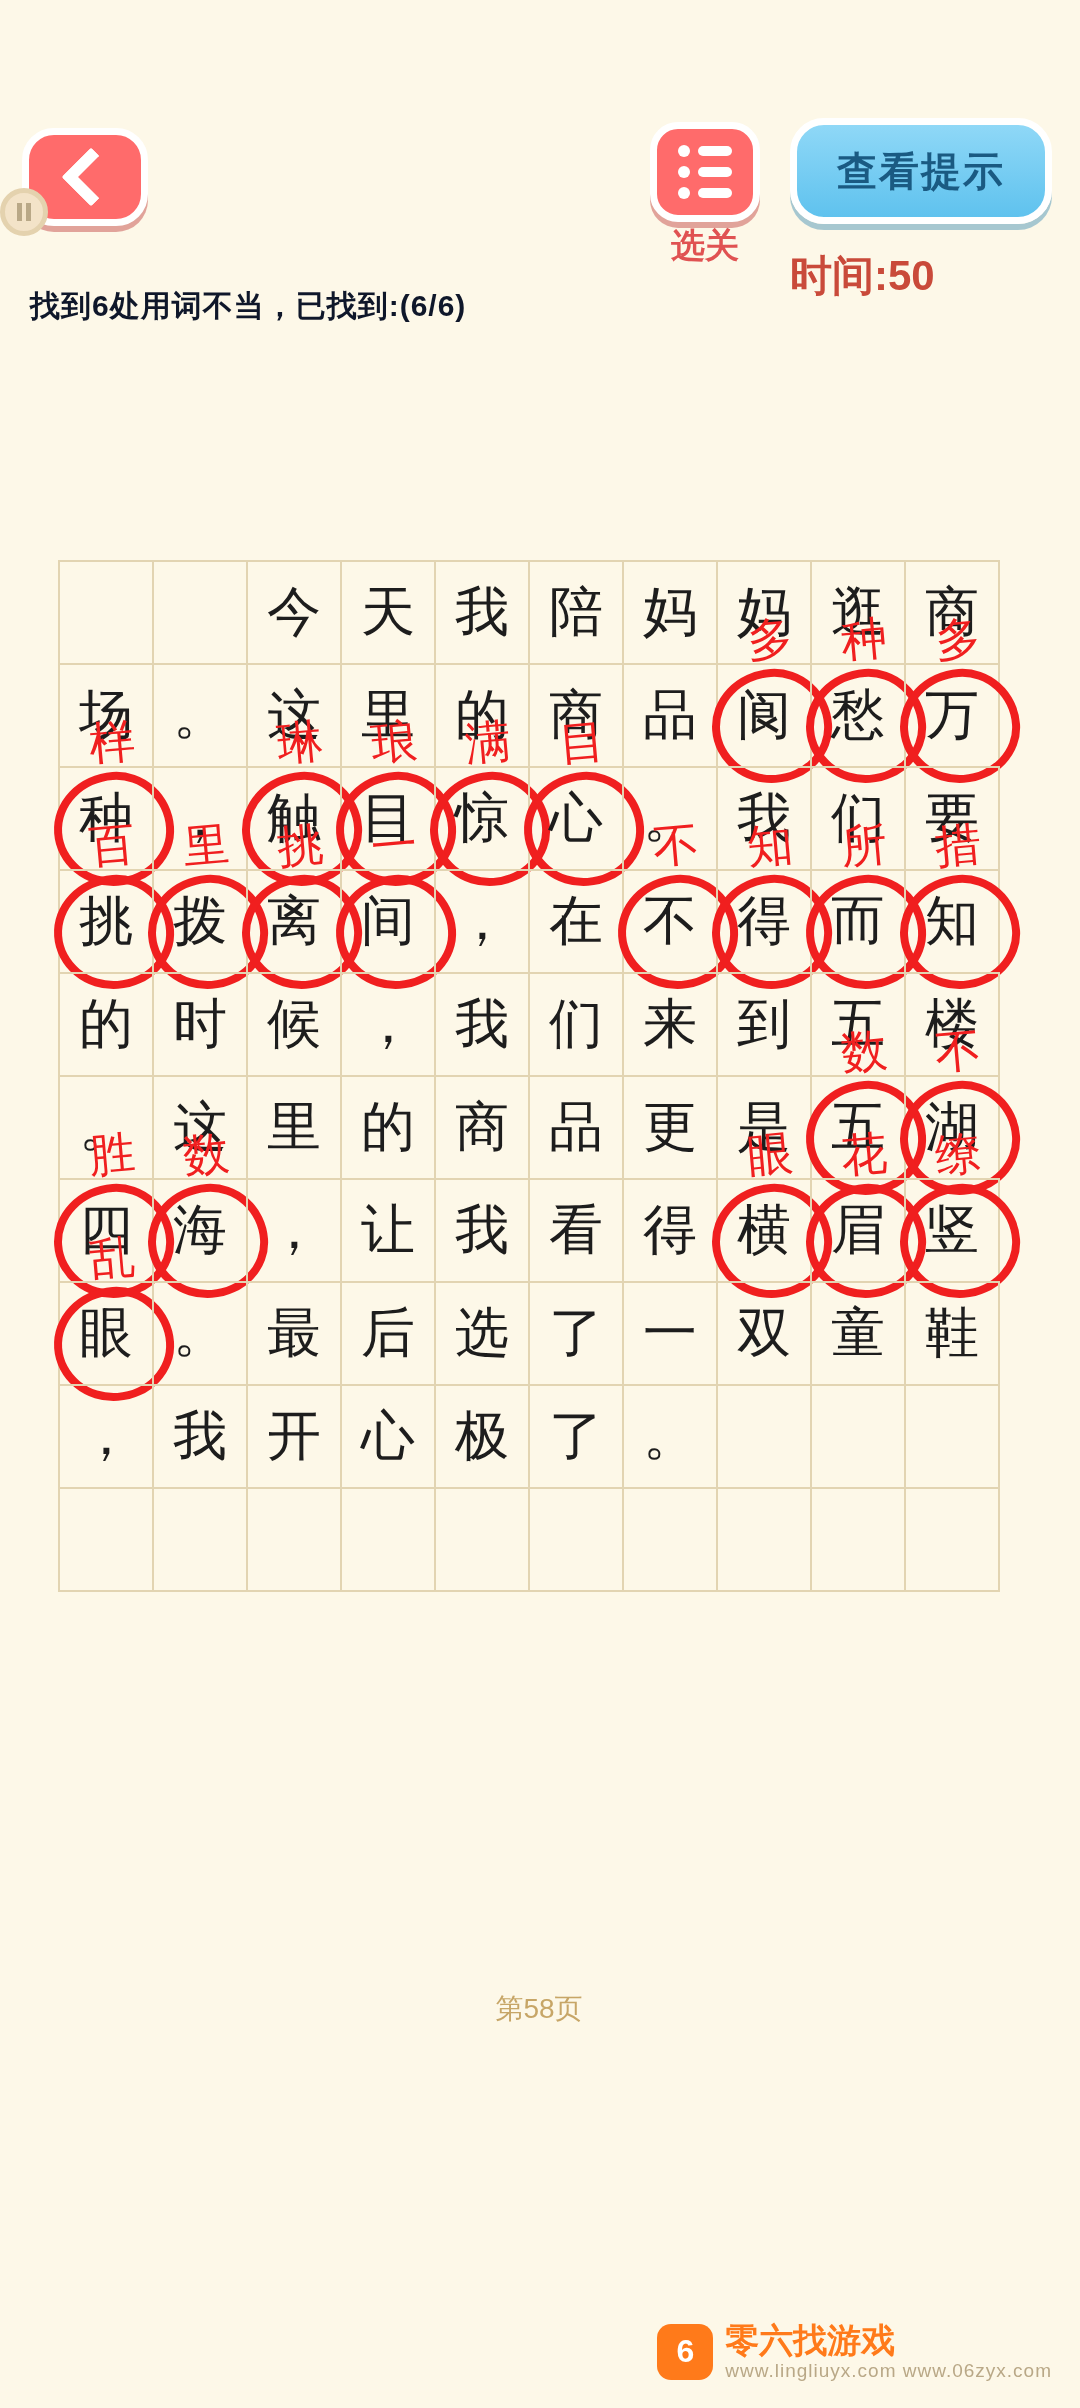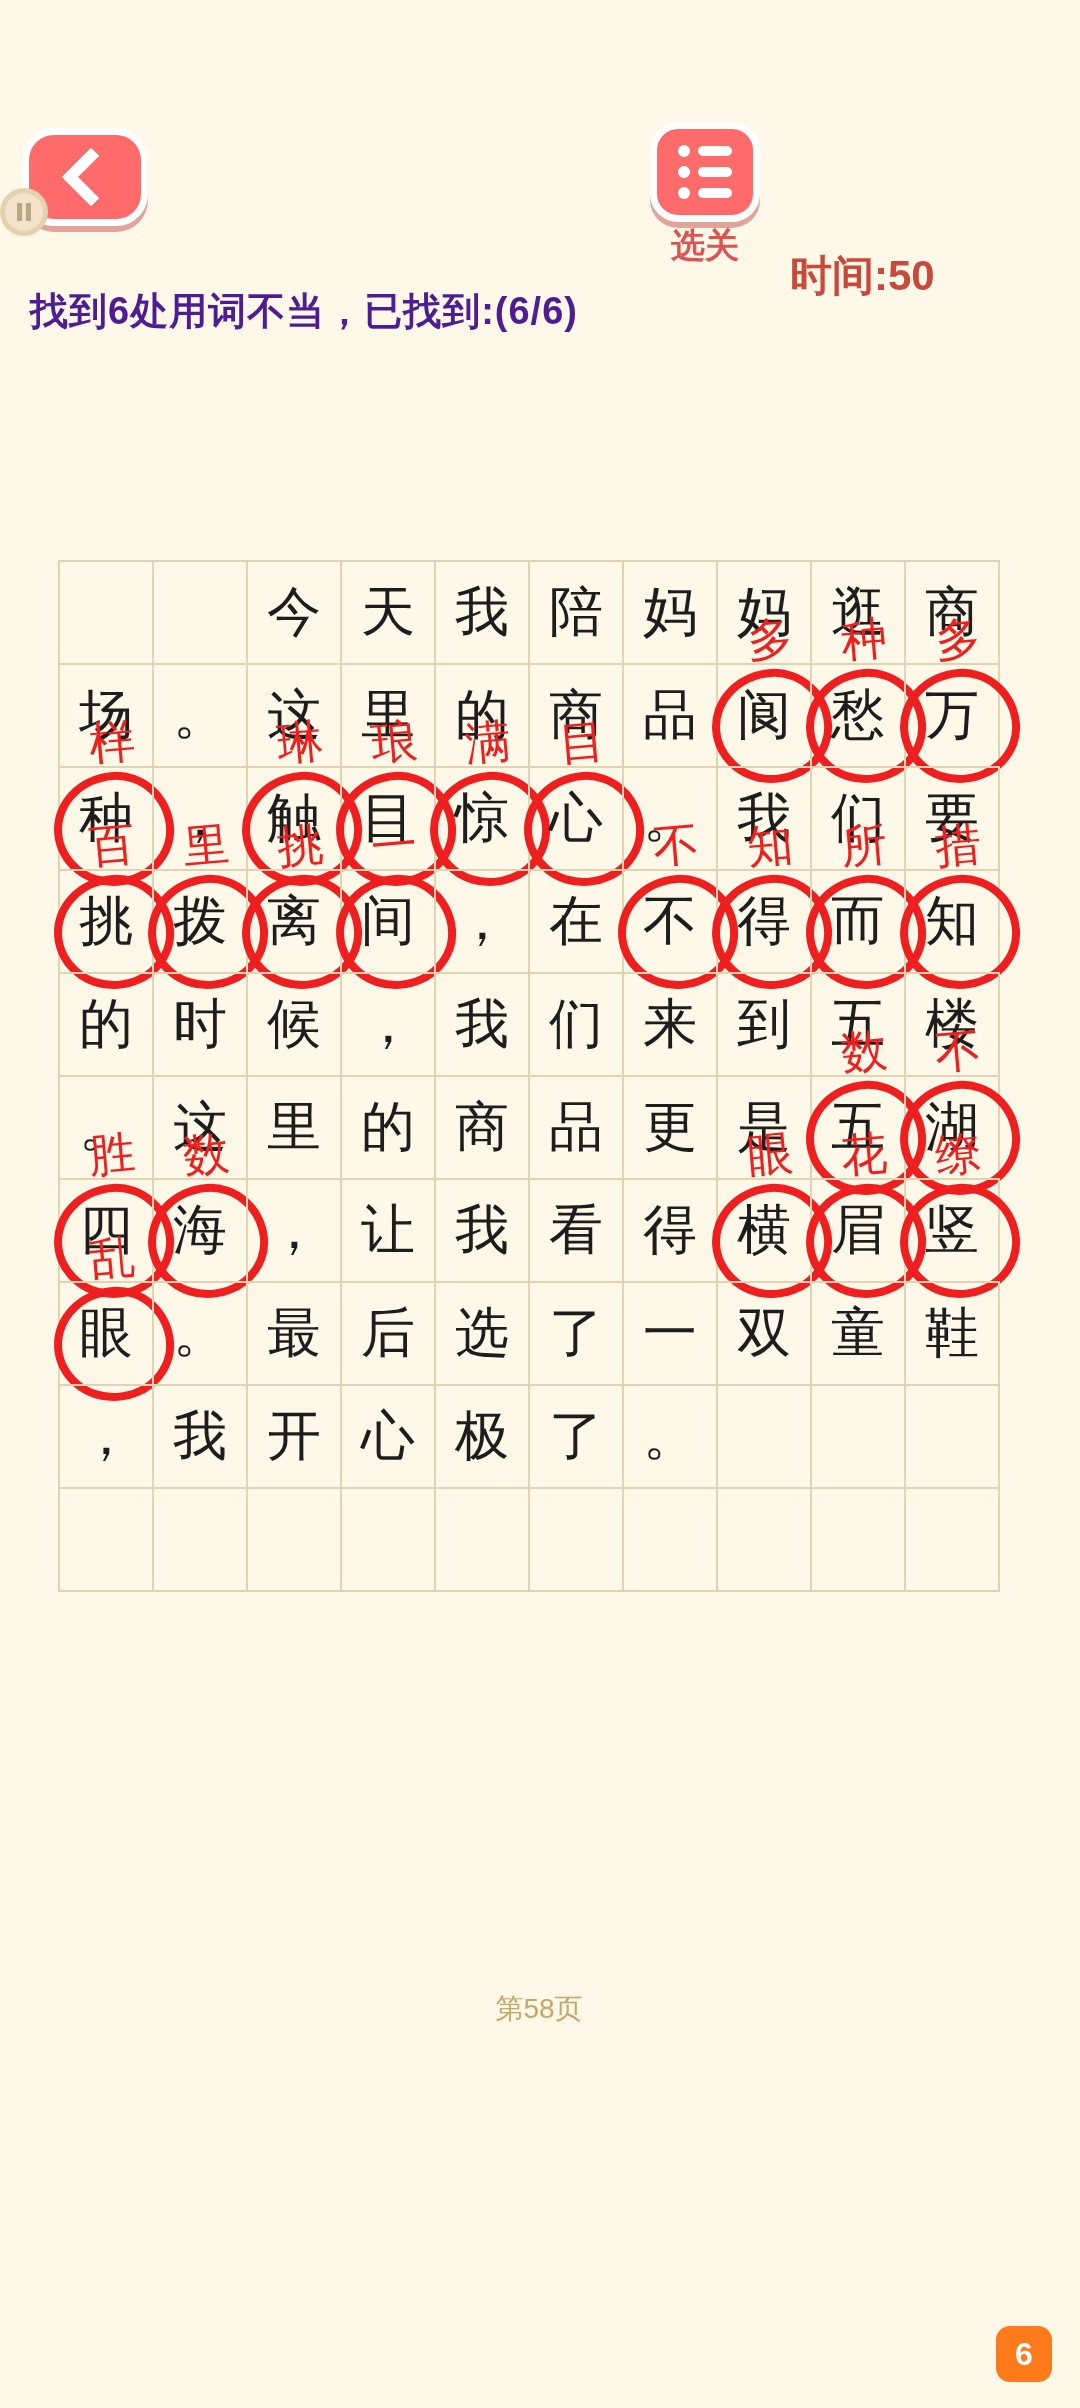--- a/index.html
+++ b/index.html
@@ -70,21 +70,21 @@
   }
   .hint-btn span {
     color: #1a5a82; font-size: 40px; font-weight: bold; letter-spacing: 2px;
   }
   .timer {
     position: absolute; left: 790px; top: 248px; width: 262px;
     color: #c94a3a; font-size: 42px; font-weight: bold;
   }
   .task-text {
     position: absolute; left: 30px; top: 286px;
-    color: #4c1d95; font-size: 38px; font-weight: bold; letter-spacing: 1px;
+    color: #0f172a; font-size: 30px; font-weight: bold; letter-spacing: 1px;
   }
 
   
   .sheet { position: absolute; left: 58px; top: 560px; width: 962px; }
   .row { display: flex; }
   .cell {
     width: 96px; height: 105px;
     border: 2px solid #e2d4b2;
     margin-right: -2px; margin-bottom: -2px;
     position: relative;
@@ -158,20 +158,23 @@
           <b></b>
         </span>
       <span>
           <i></i>
           <b></b>
         </span>
     </div>
   </div>
   <div class="level-label">选关</div>
 
+  <div class="hint-btn">
+    <span>查看提示</span>
+  </div>
   <div class="timer">时间:50</div>
 
   <div class="task-text">找到6处用词不当，已找到:(6/6)</div>
 </div>
 
 <div class="sheet" id="sheet">
     <div class="row">
       <div class="cell blank"></div>
       <div class="cell blank"></div>
       <div class="cell">今</div>
@@ -289,13 +292,17 @@
       <div class="cell blank"></div>
       <div class="cell blank"></div>
       <div class="cell blank"></div>
       <div class="cell blank"></div>
     </div>
     <div class="pagenum">第58页</div>
   </div>
 
 <div class="wm">
   <div class="wm-logo">6</div>
+  <div class="wm-txt">
+    <div class="wm-title">零六找游戏</div>
+    <div class="wm-sub">www.lingliuyx.com    www.06zyx.com</div>
+  </div>
 </div>
 
 </body></html>

